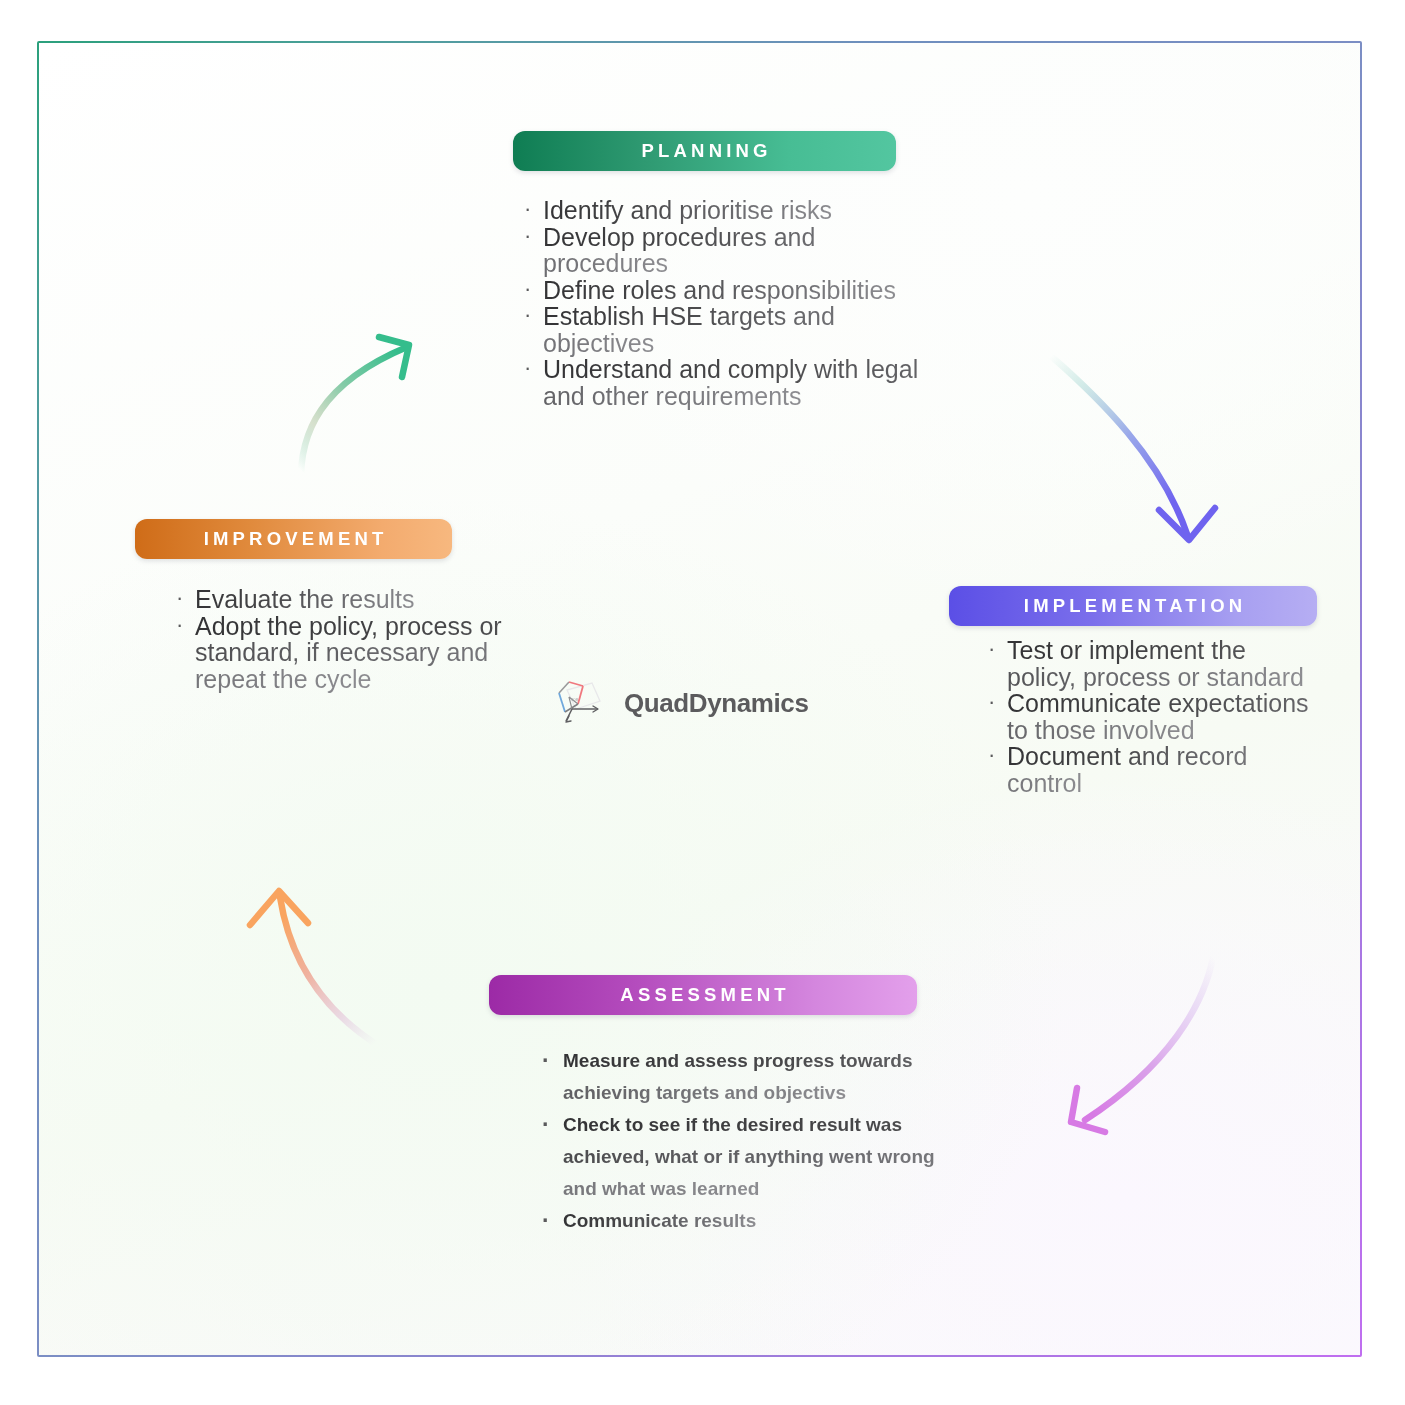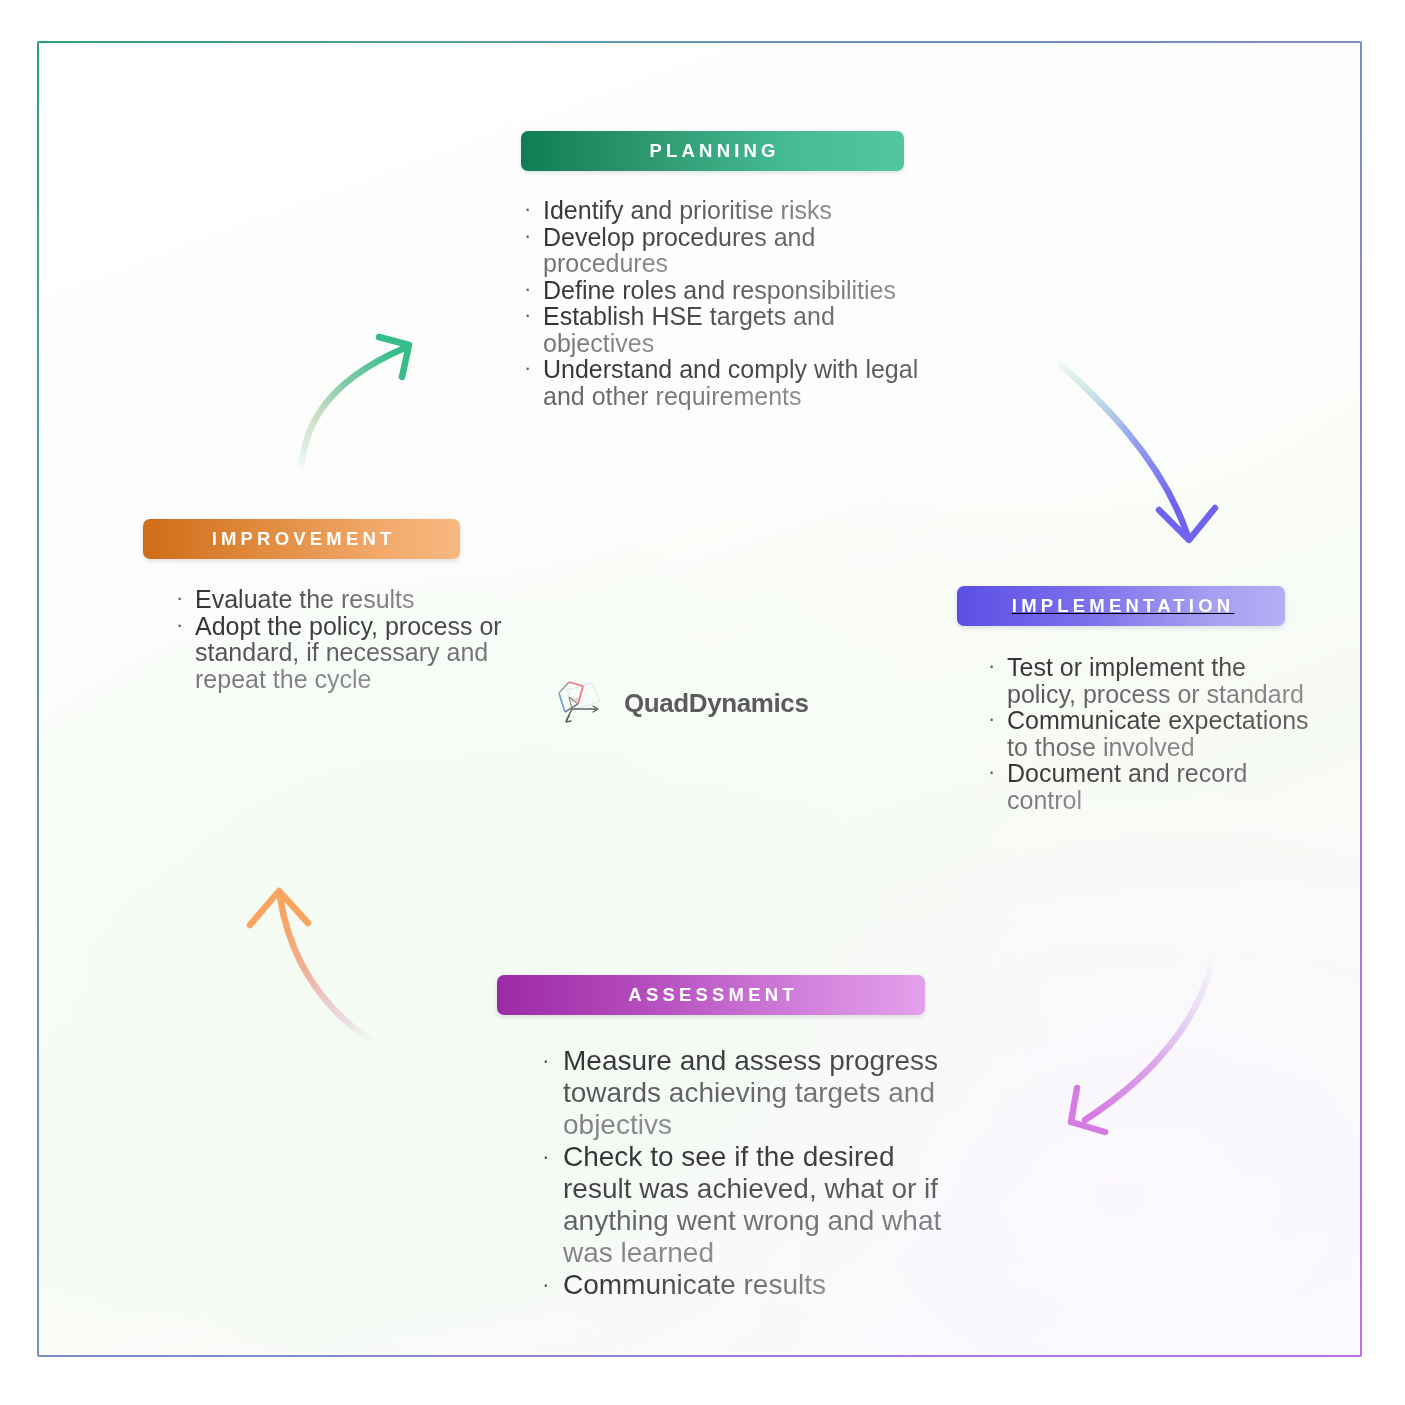--- a/index.html
+++ b/index.html
@@ -44,27 +44,26 @@
       radial-gradient(ellipse 800px 600px at 82% 88%, #fbf7fe 0%, rgba(251,247,254,0) 72%),
       radial-gradient(ellipse 800px 600px at 75% 12%, #fdfefd 0%, rgba(253,254,253,0) 70%),
       linear-gradient(160deg, #ffffff 0%, #fbfdfa 38%, #f7fbf4 62%, #fbf9fd 100%);
     overflow: hidden;
   }
 
   
   .quad { position: absolute; }
 
   .pill {
-    border-radius: 7px;
+    border-radius: 12px;
     height: 40px;
     display: flex;
     align-items: center;
     justify-content: center;
     box-shadow: 0 2px 5px rgba(90,90,110,0.18);
-    margin-left: 8px;
   }
   .pill-label {
     color: #ffffff;
     font-size: 18.5px;
     font-weight: 600;
     letter-spacing: 4.2px;
     text-indent: 4.2px;
     white-space: nowrap;
   }
 
@@ -102,34 +101,33 @@
   #planning { left: 474px; top: 88px; width: 420px; }
   #planning .pill {
     width: 383px;
     background: linear-gradient(90deg, #0f7d53 0%, #2f9a72 35%, #47bd94 72%, #53c6a0 100%);
   }
   #planning ul.bullets { margin-top: 26px; margin-left: 8px; }
 
   
   #implementation { left: 910px; top: 543px; width: 370px; }
   #implementation .pill {
-    width: 328px;
+    width: 368px;
     background: linear-gradient(90deg, #5b4fe6 0%, #7a6eeb 38%, #a79ff1 78%, #b6aef3 100%);
-    text-decoration: underline;
-  }
-  #implementation ul.bullets { margin-top: 28px; margin-left: 36px; }
+  }
+  #implementation ul.bullets { margin-top: 11px; margin-left: 36px; }
 
   
   #assessment { left: 450px; top: 932px; width: 470px; }
   #assessment .pill {
     width: 428px;
     background: linear-gradient(90deg, #9c2aa6 0%, #b44cbd 34%, #d486de 76%, #e3a0eb 100%);
   }
   #assessment ul.bullets { margin-top: 30px; margin-left: 50px; }
-  #assessment ul.bullets li { font-size: 28px; line-height: 32px; padding-left: 24px; }
+  #assessment ul.bullets li { font-size: 19px; line-height: 32px; padding-left: 24px; font-weight: bold; }
   #assessment ul.bullets li::before { font-size: 23px; line-height: 32px; }
 
   
   #improvement { left: 96px; top: 476px; width: 380px; }
   #improvement .pill {
     width: 317px;
     background: linear-gradient(90deg, #cf6c18 0%, #e08a3c 36%, #f3ab6e 78%, #f7b87f 100%);
   }
   #improvement ul.bullets { margin-top: 27px; margin-left: 38px; }
 

